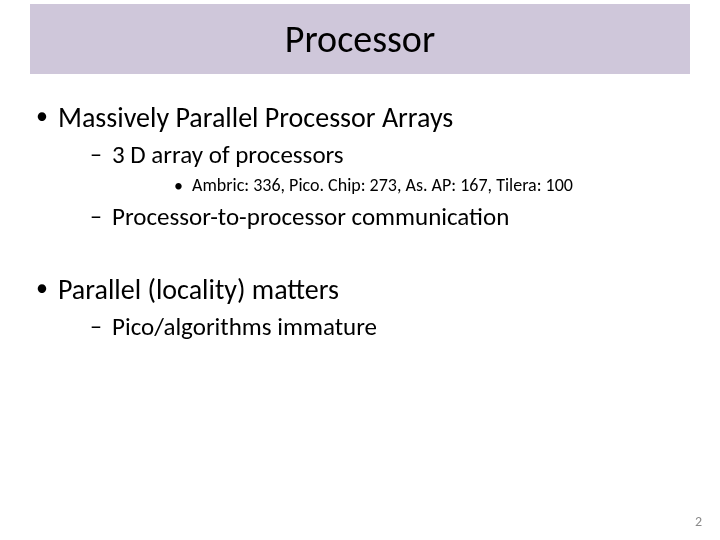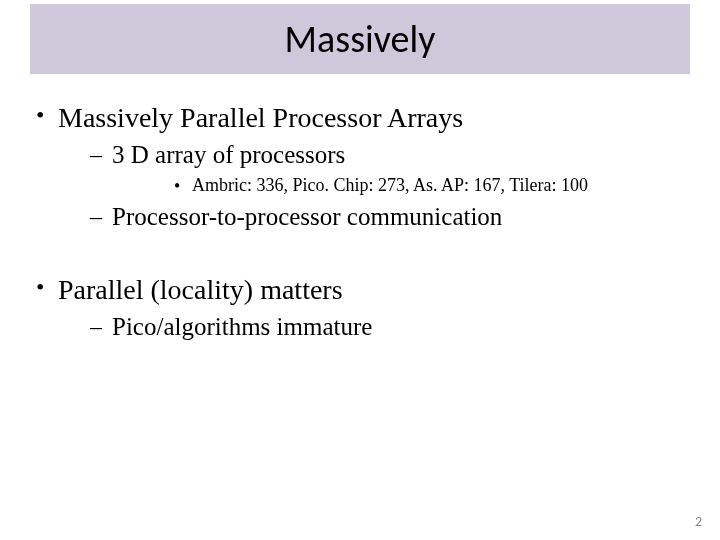--- a/index.html
+++ b/index.html
@@ -35,21 +35,20 @@
     font-size: 38px;
     color: #000;
   }
   .content {
     position: absolute;
     left: 30px;
     top: 100px;
     width: 660px;
     font-size: 28px;
     line-height: 1.25;
-    font-family: Liberation Serif, serif;
   }
   ul, li {
     margin: 0;
     padding: 0;
     list-style: none;
   }
   .lvl1 > li {
     padding-left: 28px;
     position: relative;
     margin-bottom: 6px;
@@ -101,21 +100,21 @@
     font-size: 14px;
     color: #8a8a8a;
   }
 </style>
 </head>
 <body>
 
 <div class="slide">
 
   <div class="title-bar">
-    <h1>Massively</h1>
+    <h1>Processor</h1>
   </div>
 
   <div class="content">
     <ul class="lvl1">
       <li>
         <span>Massively Parallel Processor Arrays</span>
         <ul class="lvl2">
           <li>
             <span>3 D array of processors</span>
             <ul class="lvl3">

